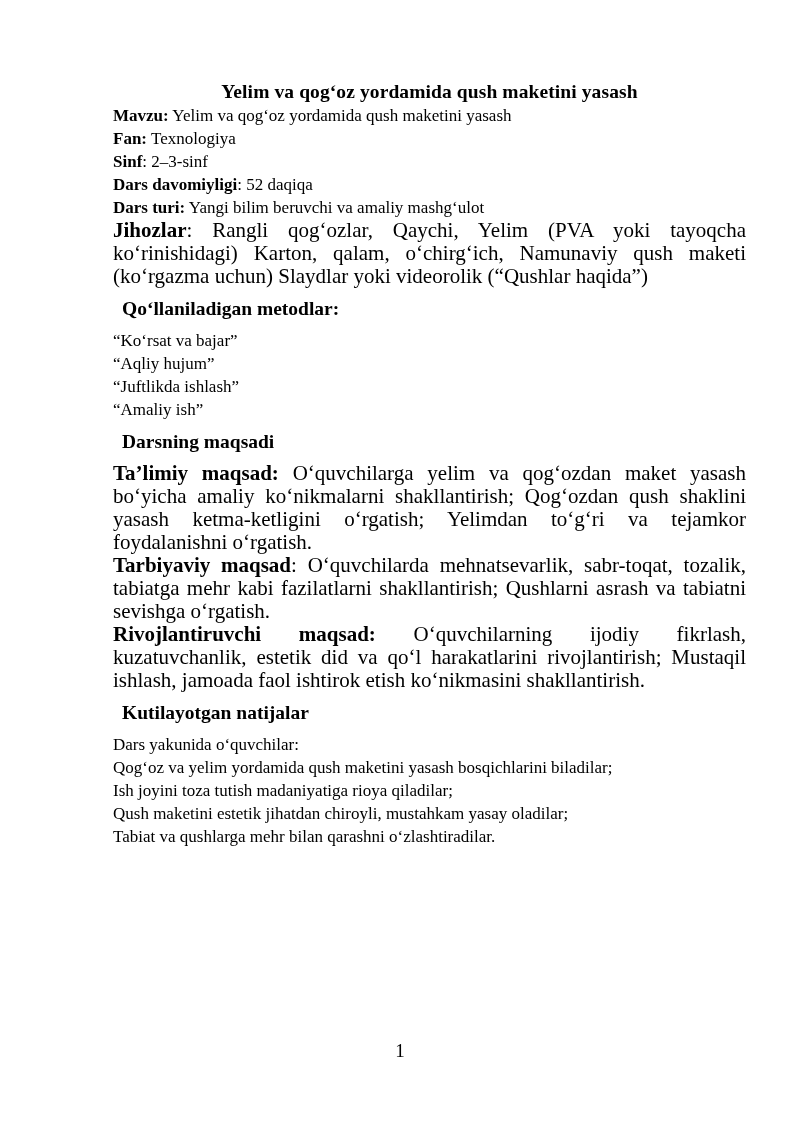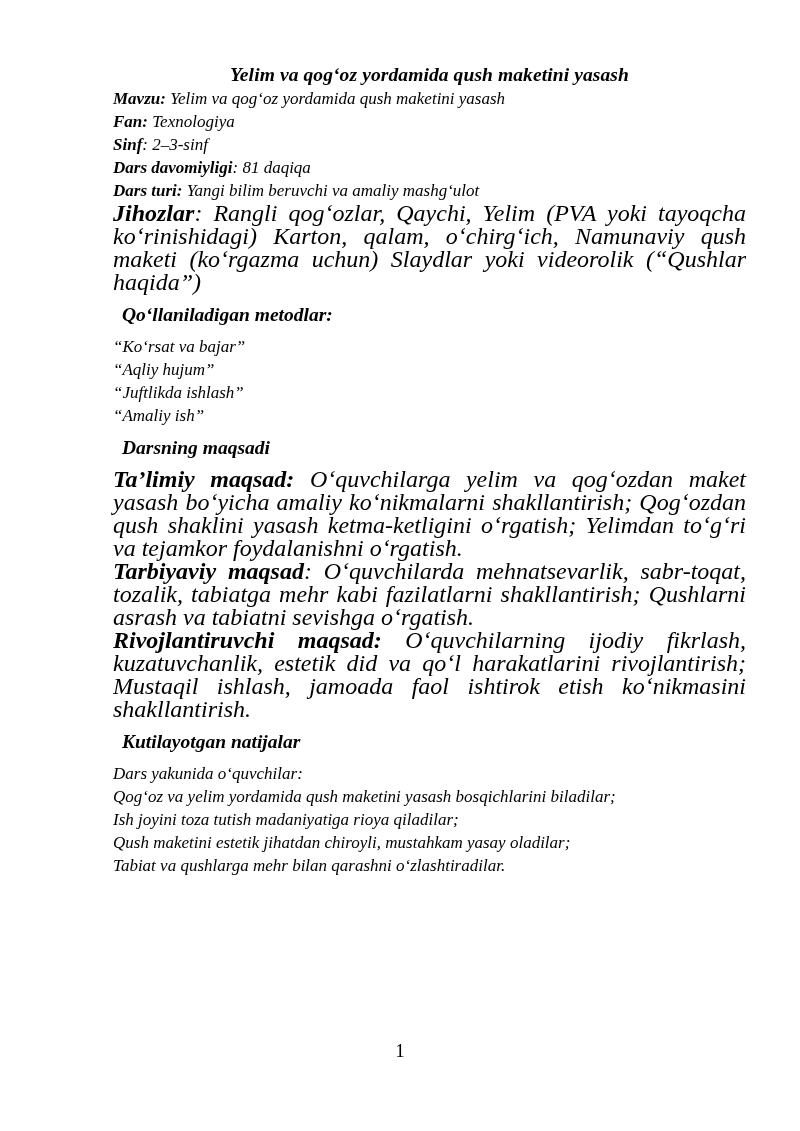--- a/index.html
+++ b/index.html
@@ -18,41 +18,40 @@
   }
   .page {
     position: absolute;
     inset: 0;
     background: #ffffff;
     overflow: hidden;
   }
   .content {
     position: absolute;
     left: 113px;
-    top: 63px;
+    top: 80px;
     width: 633px;
-    font-style: italic;
   }
   .doc-title {
     font-size: 19.5px;
     font-weight: bold;
     text-align: center;
     line-height: 23px;
     margin: 0 0 1px 0;
     letter-spacing: 0.1px;
   }
   .line {
     font-size: 17px;
     line-height: 23px;
     margin: 0;
     text-align: left;
     white-space: pre-wrap;
   }
   .para {
-    font-size: 24px;
+    font-size: 21px;
     line-height: 23px;
     margin: 0;
     text-align: justify;
     text-justify: inter-word;
     hyphens: manual;
   }
   .b {
     font-weight: bold;
   }
   .heading {
@@ -78,21 +77,21 @@
   <div class="content">
 
     <h1 class="doc-title">Yelim va qog‘oz yordamida qush maketini yasash</h1>
 
     <p class="line"><span class="b">Mavzu:</span><span> Yelim va qog‘oz yordamida qush maketini yasash</span></p>
 
     <p class="line"><span class="b">Fan:</span><span> Texnologiya</span></p>
 
     <p class="line"><span class="b">Sinf</span><span>: 2–3-sinf</span></p>
 
-    <p class="line"><span class="b">Dars davomiyligi</span><span>: 81 daqiqa</span></p>
+    <p class="line"><span class="b">Dars davomiyligi</span><span>: 52 daqiqa</span></p>
 
     <p class="line"><span class="b">Dars turi:</span><span> Yangi bilim beruvchi va amaliy mashg‘ulot</span></p>
 
     <p class="para"><span class="b">Jihozlar</span><span>: Rangli qog‘ozlar, Qaychi, Yelim (PVA yoki tayoqcha ko‘rinishidagi) Karton, qalam, o‘chirg‘ich, Namunaviy qush maketi (ko‘rgazma uchun) Slaydlar yoki videorolik (“Qushlar haqida”)</span></p>
 
     <p class="heading">Qo‘llaniladigan metodlar:</p>
     <p class="line">“Ko‘rsat va bajar”</p>
     <p class="line">“Aqliy hujum”</p>
     <p class="line">“Juftlikda ishlash”</p>
     <p class="line">“Amaliy ish”</p>

